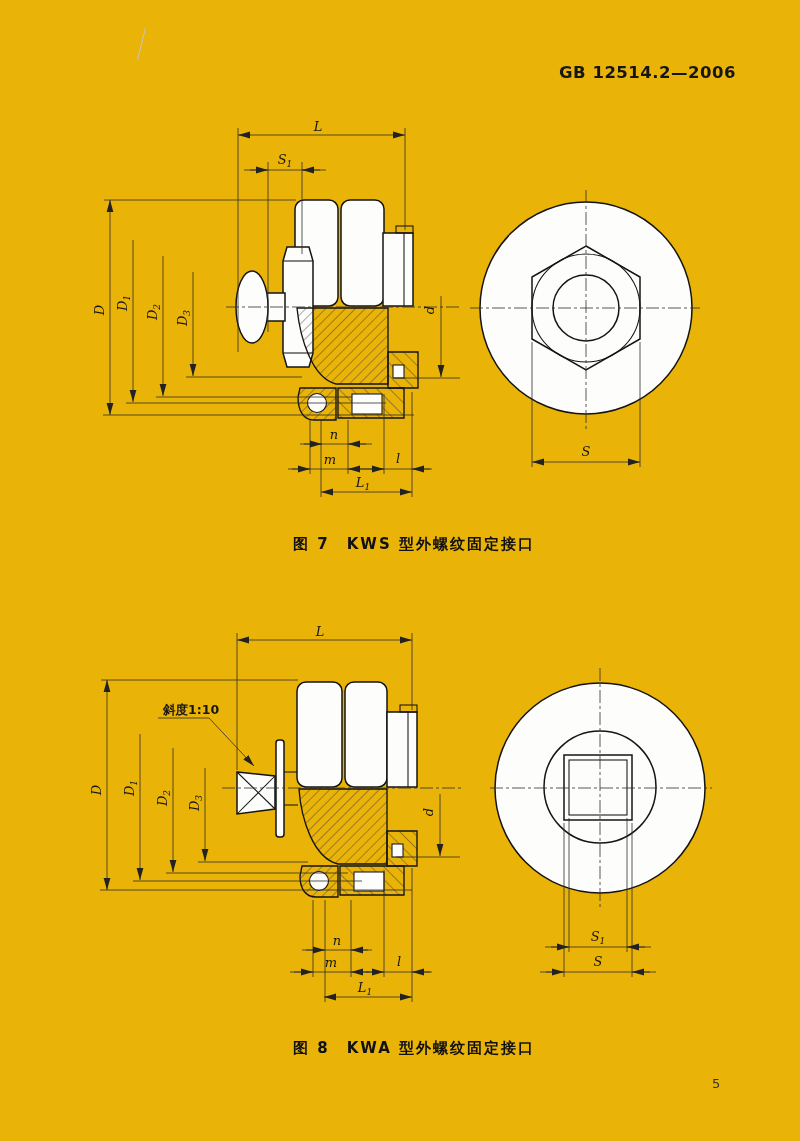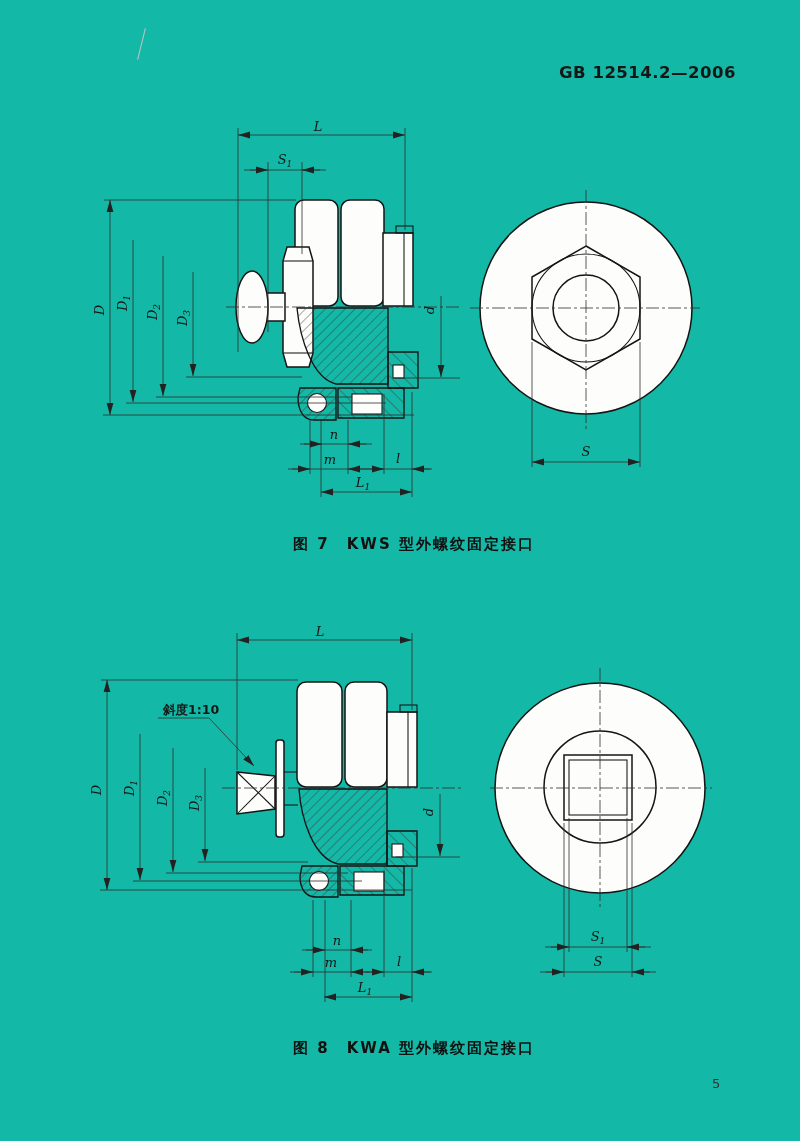--- a/index.html
+++ b/index.html
@@ -1,18 +1,18 @@
 <!DOCTYPE html>
 <html><head>
 <meta charset="utf-8">
 <style>
   html,body{margin:0;padding:0;background:#e8e8e8;}
   .page{
     position:relative;width:800px;height:1141px;margin:0 auto;
-    background:#14b8a6;overflow:hidden;
+    background:#eab308;overflow:hidden;
     font-family:"DejaVu Sans",sans-serif;color:#1a1a1a;
   }
   .header{
     position:absolute;top:63px;right:64px;
     font-family:"DejaVu Sans",sans-serif;font-weight:bold;font-size:16.5px;
     letter-spacing:0.5px;color:#161616;
   }
   .caption{
     position:absolute;left:0;width:800px;text-align:center;
     font-weight:bold;font-size:15px;letter-spacing:2px;color:#111;

